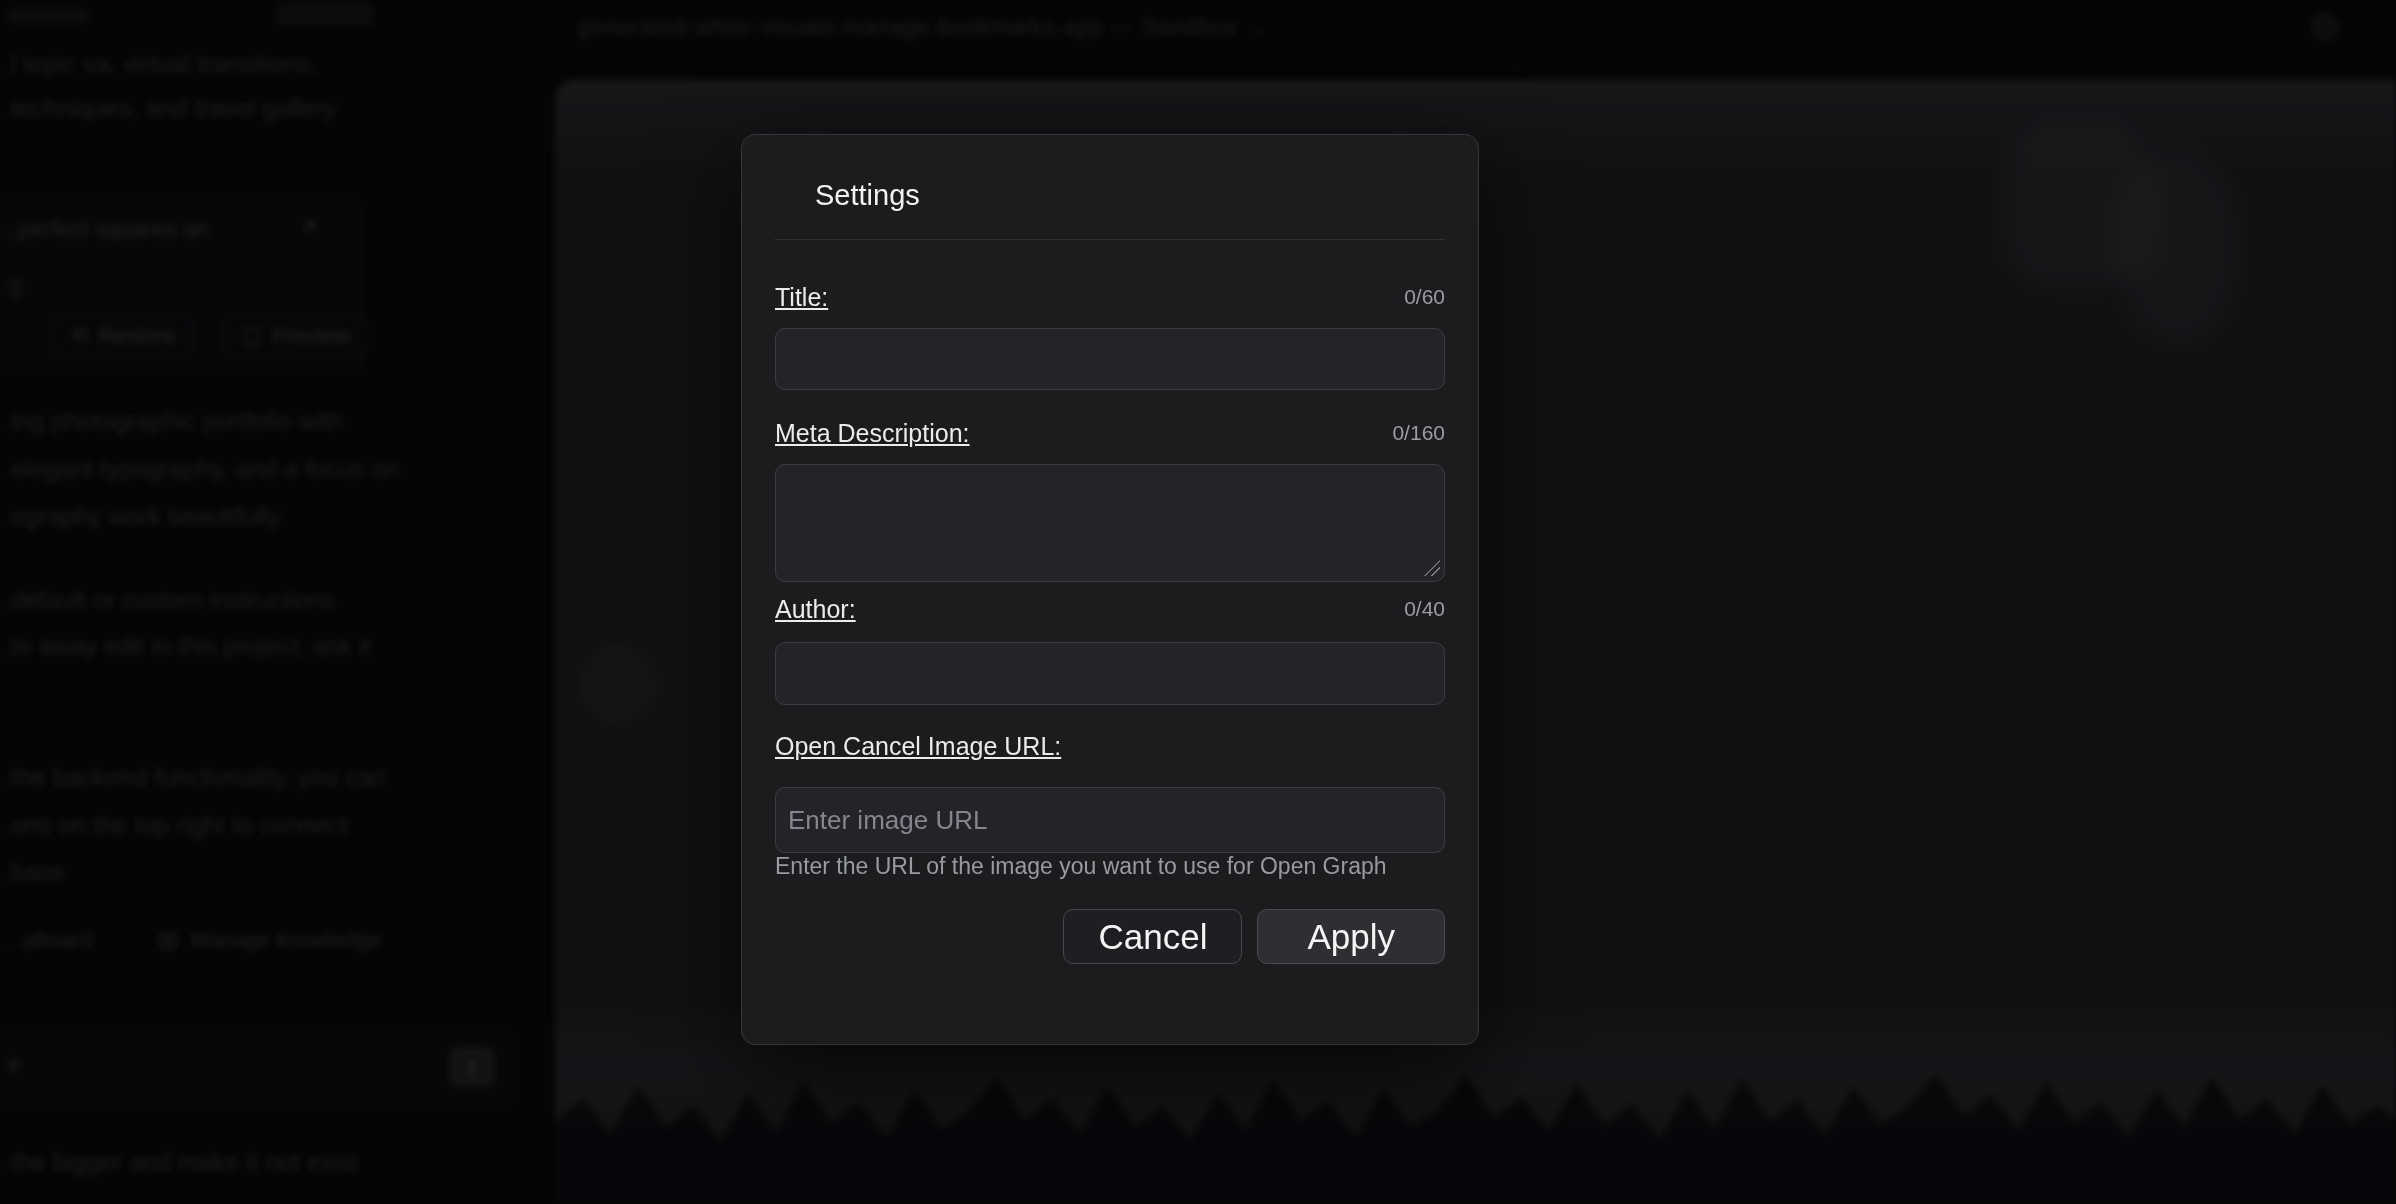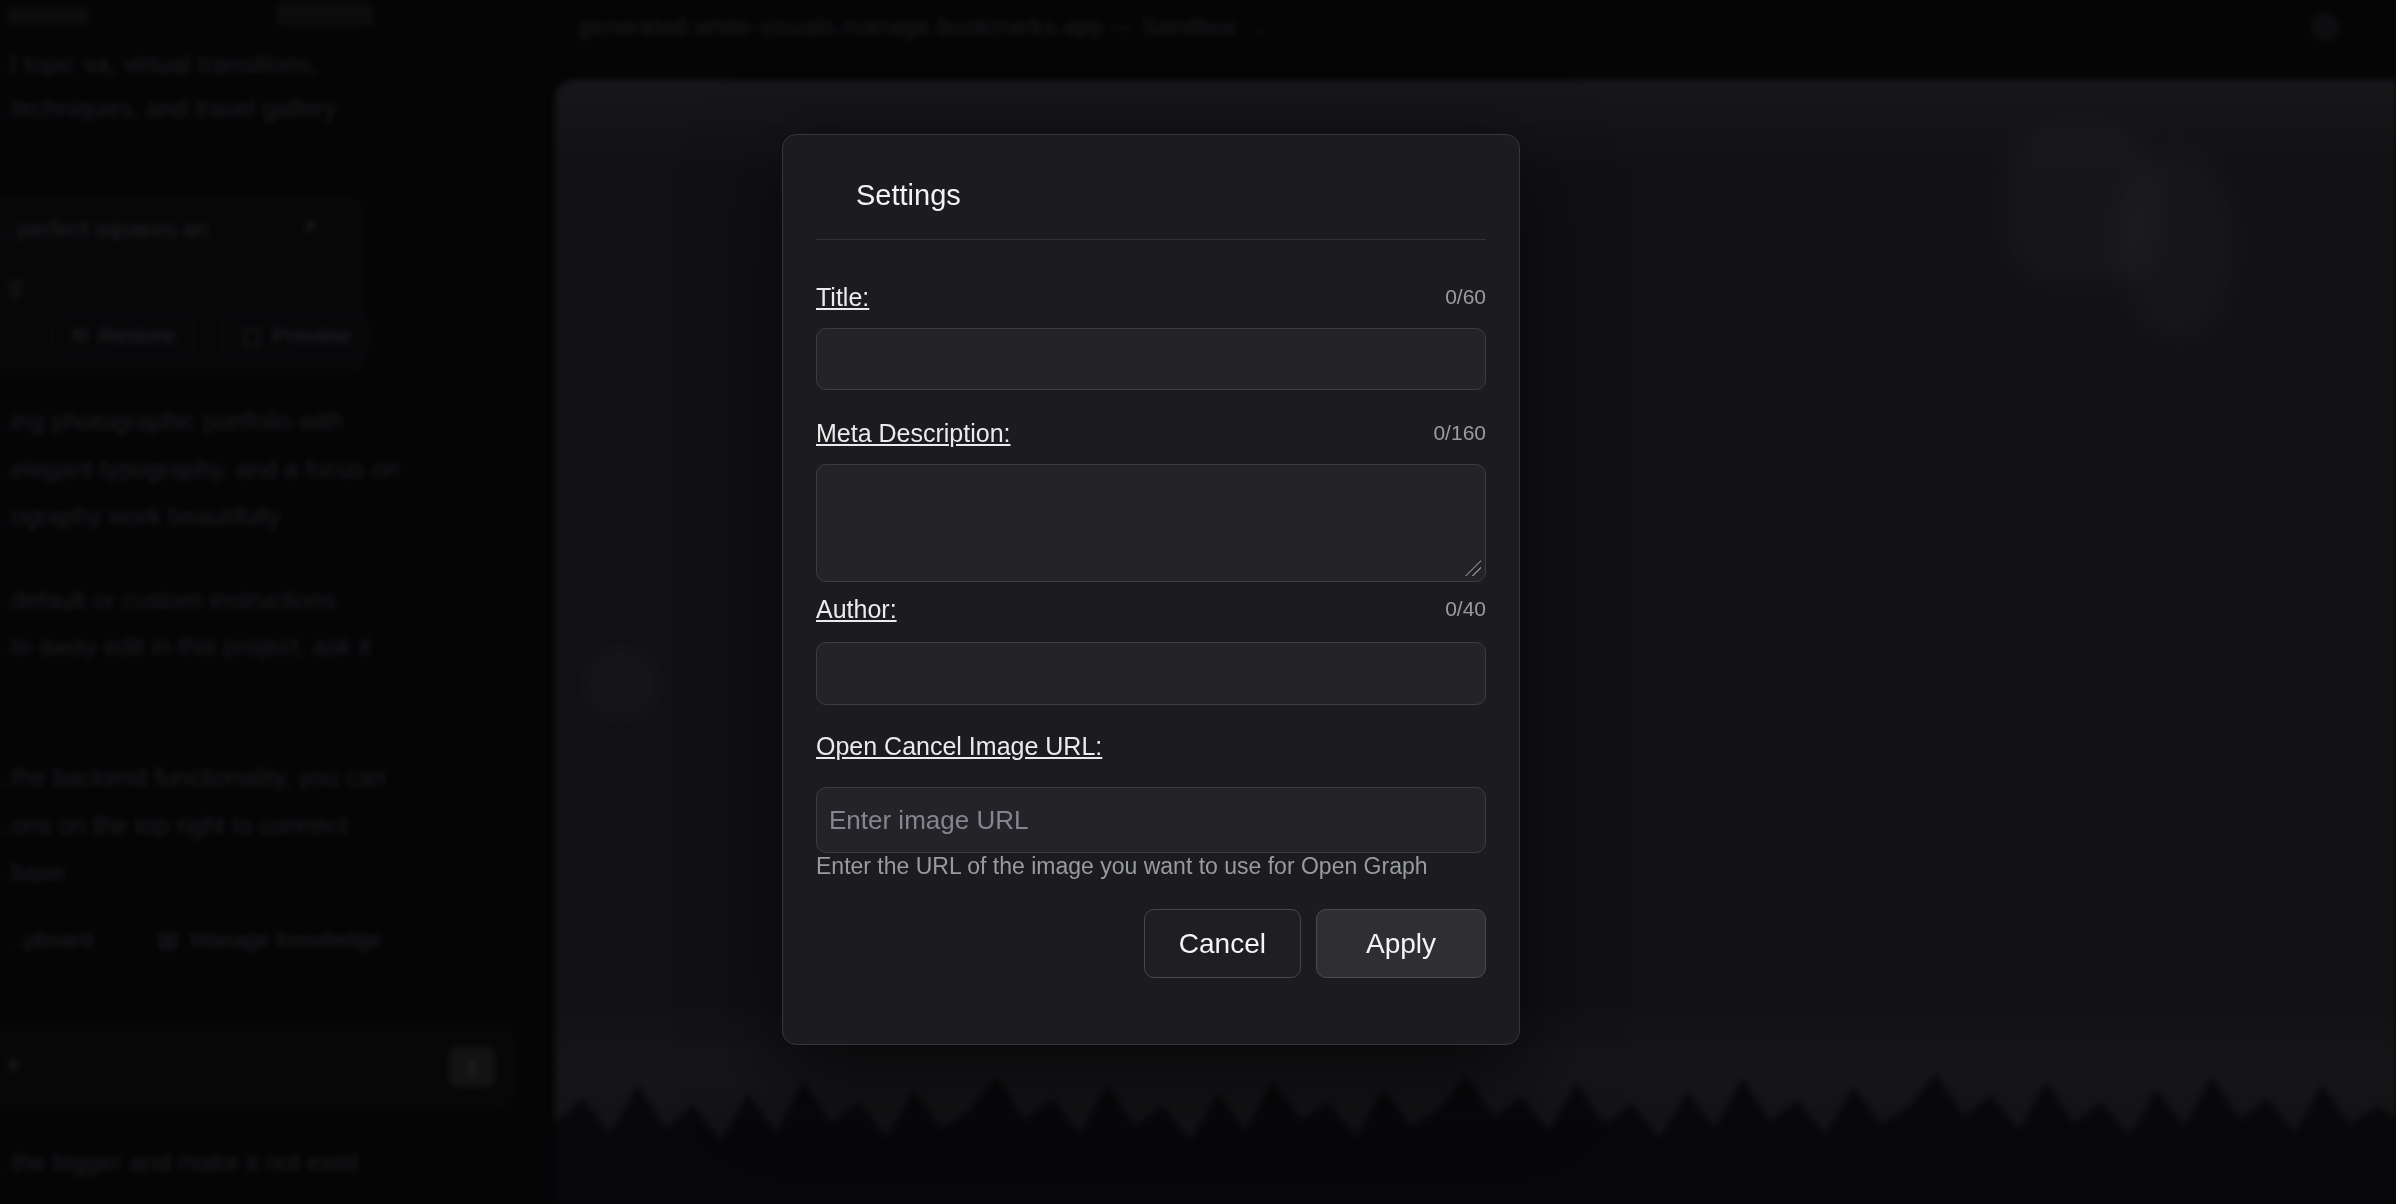--- a/index.html
+++ b/index.html
@@ -50,21 +50,21 @@
   .pv-blob.b1{left:1450px;top:45px;width:150px;height:160px;}
   .pv-blob.b2{left:1565px;top:70px;width:115px;height:190px;border-radius:45%;}
   .pv-circle{position:absolute;left:27px;top:565px;width:78px;height:78px;border-radius:50%;
              background:rgba(255,255,255,0.025);filter:blur(6px);}
   .forest-band{position:absolute;left:0;bottom:0;width:100%;height:200px;
        background:linear-gradient(180deg,transparent,rgba(255,255,255,0.028) 30%,rgba(255,255,255,0.012) 60%,transparent);}
   .trees{position:absolute;left:0;bottom:0;width:100%;height:170px;background:#08080a;opacity:.85;
     clip-path:polygon(0 100%,0 52%,1.5% 38%,3% 58%,4.5% 30%,6% 55%,7.5% 42%,9% 62%,10.5% 35%,12% 57%,13.5% 28%,15% 52%,16.5% 40%,18% 60%,19.5% 33%,21% 55%,22.5% 45%,24% 25%,25.5% 50%,27% 38%,28.5% 58%,30% 30%,31.5% 54%,33% 42%,34.5% 62%,36% 35%,37.5% 56%,39% 27%,40.5% 50%,42% 40%,43.5% 60%,45% 32%,46.5% 54%,48% 44%,49.5% 24%,51% 49%,52.5% 37%,54% 57%,55.5% 29%,57% 53%,58.5% 41%,60% 61%,61.5% 34%,63% 55%,64.5% 26%,66% 51%,67.5% 39%,69% 59%,70.5% 31%,72% 53%,73.5% 43%,75% 23%,76.5% 48%,78% 36%,79.5% 56%,81% 28%,82.5% 52%,84% 40%,85.5% 60%,87% 33%,88.5% 54%,90% 25%,91.5% 50%,93% 38%,94.5% 58%,96% 30%,97.5% 53%,99% 42%,100% 50%,100% 100%);}
 
   
-  .modal{position:absolute;left:782px;top:134px;width:738px;height:911px;box-sizing:border-box;
+  .modal{position:absolute;left:741px;top:134px;width:738px;height:911px;box-sizing:border-box;
          background:#1c1c1e;border:1px solid #35353c;border-radius:14px;
          box-shadow:0 30px 90px rgba(0,0,0,0.65);display:flex;flex-direction:column;
          padding:40px 33px 33px 33px;}
   .m-title{margin:0 0 0 40px;height:40px;line-height:40px;font-size:29px;font-weight:500;color:#f2f2f4;}
   .m-divider{margin-top:24px;height:1px;background:#313138;flex:none;}
   .f-row{display:flex;justify-content:space-between;align-items:center;height:30px;}
   .f-row.r1{margin-top:42px;} .f-row.r2{margin-top:28px;} .f-row.r3{margin-top:12px;} .f-row.r4{margin-top:26px;}
   .f-label{font-size:25px;color:#ebebee;text-decoration:underline;}
   .f-counter{font-size:21px;color:#9b9ba3;}
   .ipt,.ta{box-sizing:border-box;width:100%;background:#242428;border:1px solid #3c3c44;border-radius:10px;
@@ -73,21 +73,21 @@
   .ipt.author{height:63px;margin-top:18px;}
   .ipt.og{height:66px;margin-top:26px;}
   .ipt::placeholder,.ta::placeholder{color:#85858f;}
   .ta-wrap{position:relative;margin-top:16px;}
   .ta{display:block;height:118px;padding:14px 22px;resize:none;}
   .grip{position:absolute;right:5px;bottom:6px;width:16px;height:16px;pointer-events:none;
         background:linear-gradient(135deg,transparent 0 46%,#80808a 46% 54%,transparent 54% 70%,#80808a 70% 78%,transparent 78%);
         clip-path:polygon(100% 0,100% 100%,0 100%);}
   .m-helper{font-size:23px;color:#989ba2;}
   .m-btnrow{margin-top:29px;display:flex;justify-content:flex-end;gap:15px;}
-  .m-btn{height:69px;border-radius:10px;font-size:28px;font-weight:500;color:#f4f4f5;
+  .m-btn{height:55px;border-radius:10px;font-size:35px;font-weight:500;color:#f4f4f5;
          font-family:"Liberation Sans",sans-serif;cursor:pointer;}
   .m-btn.ghost{background:#1f1f23;border:1px solid #47474f;padding:0 34px;}
   .m-btn.solid{background:#2e2e33;border:1px solid #4a4a52;padding:0 49px;}
 </style>
 </head>
 <body>
 
 <div id="stage">
 
   <div class="bg">

